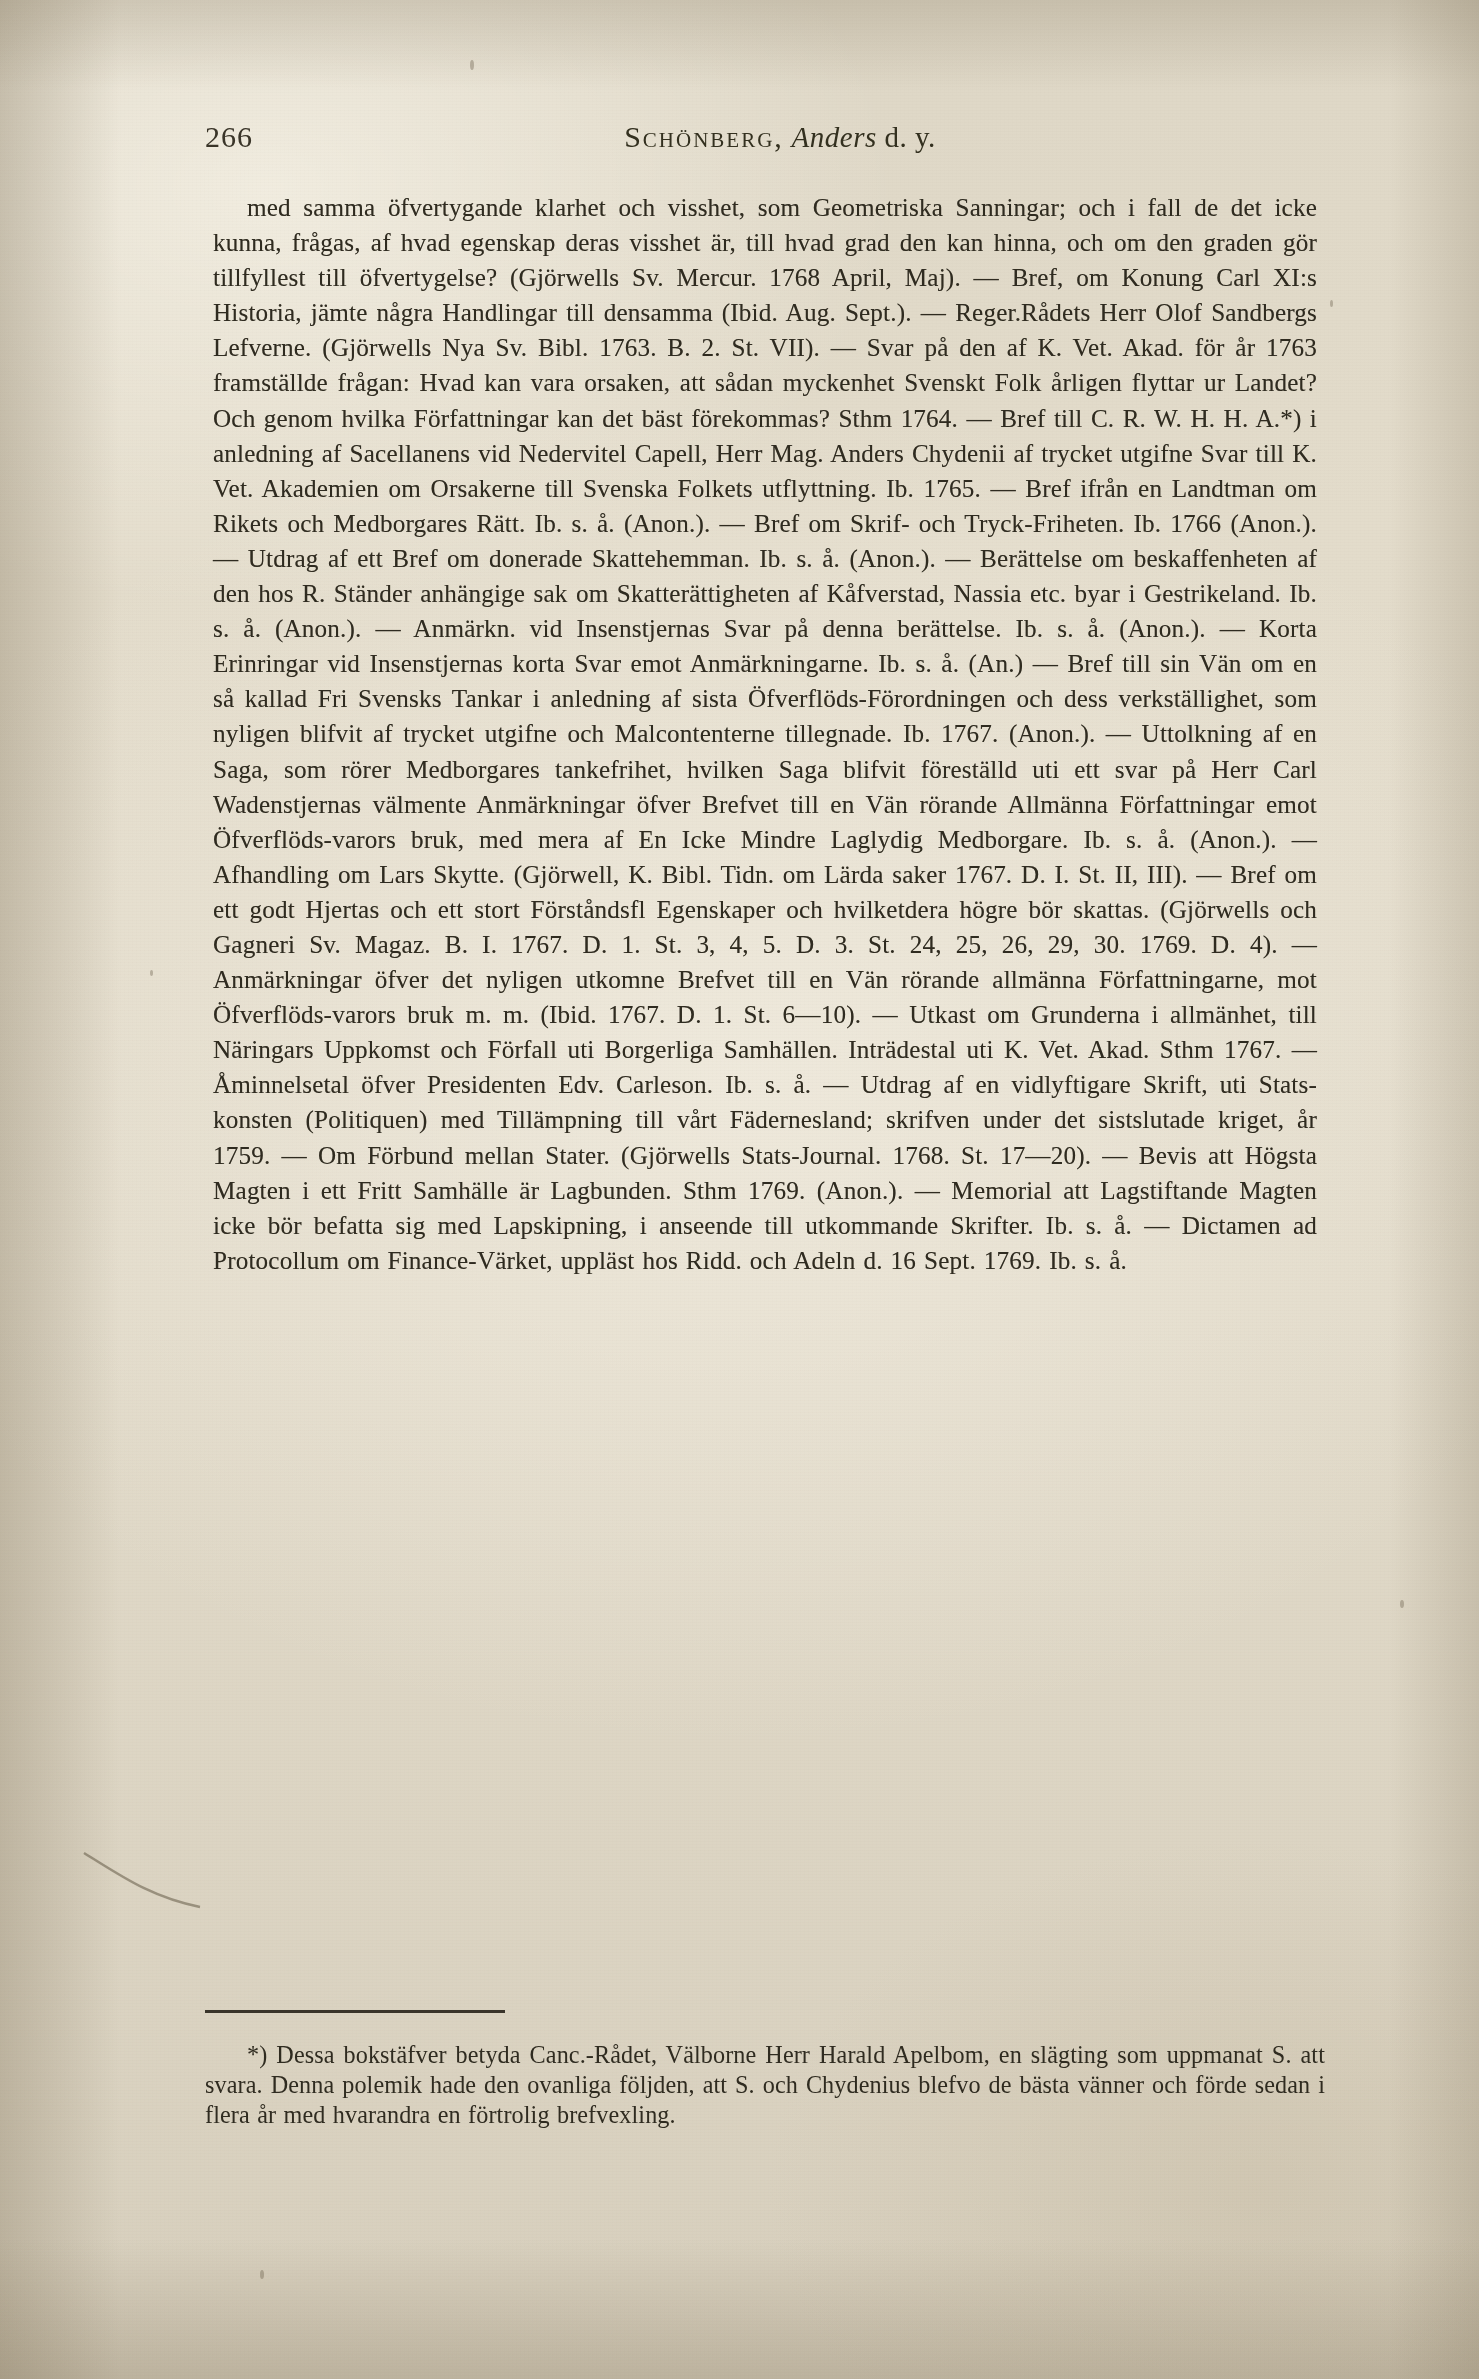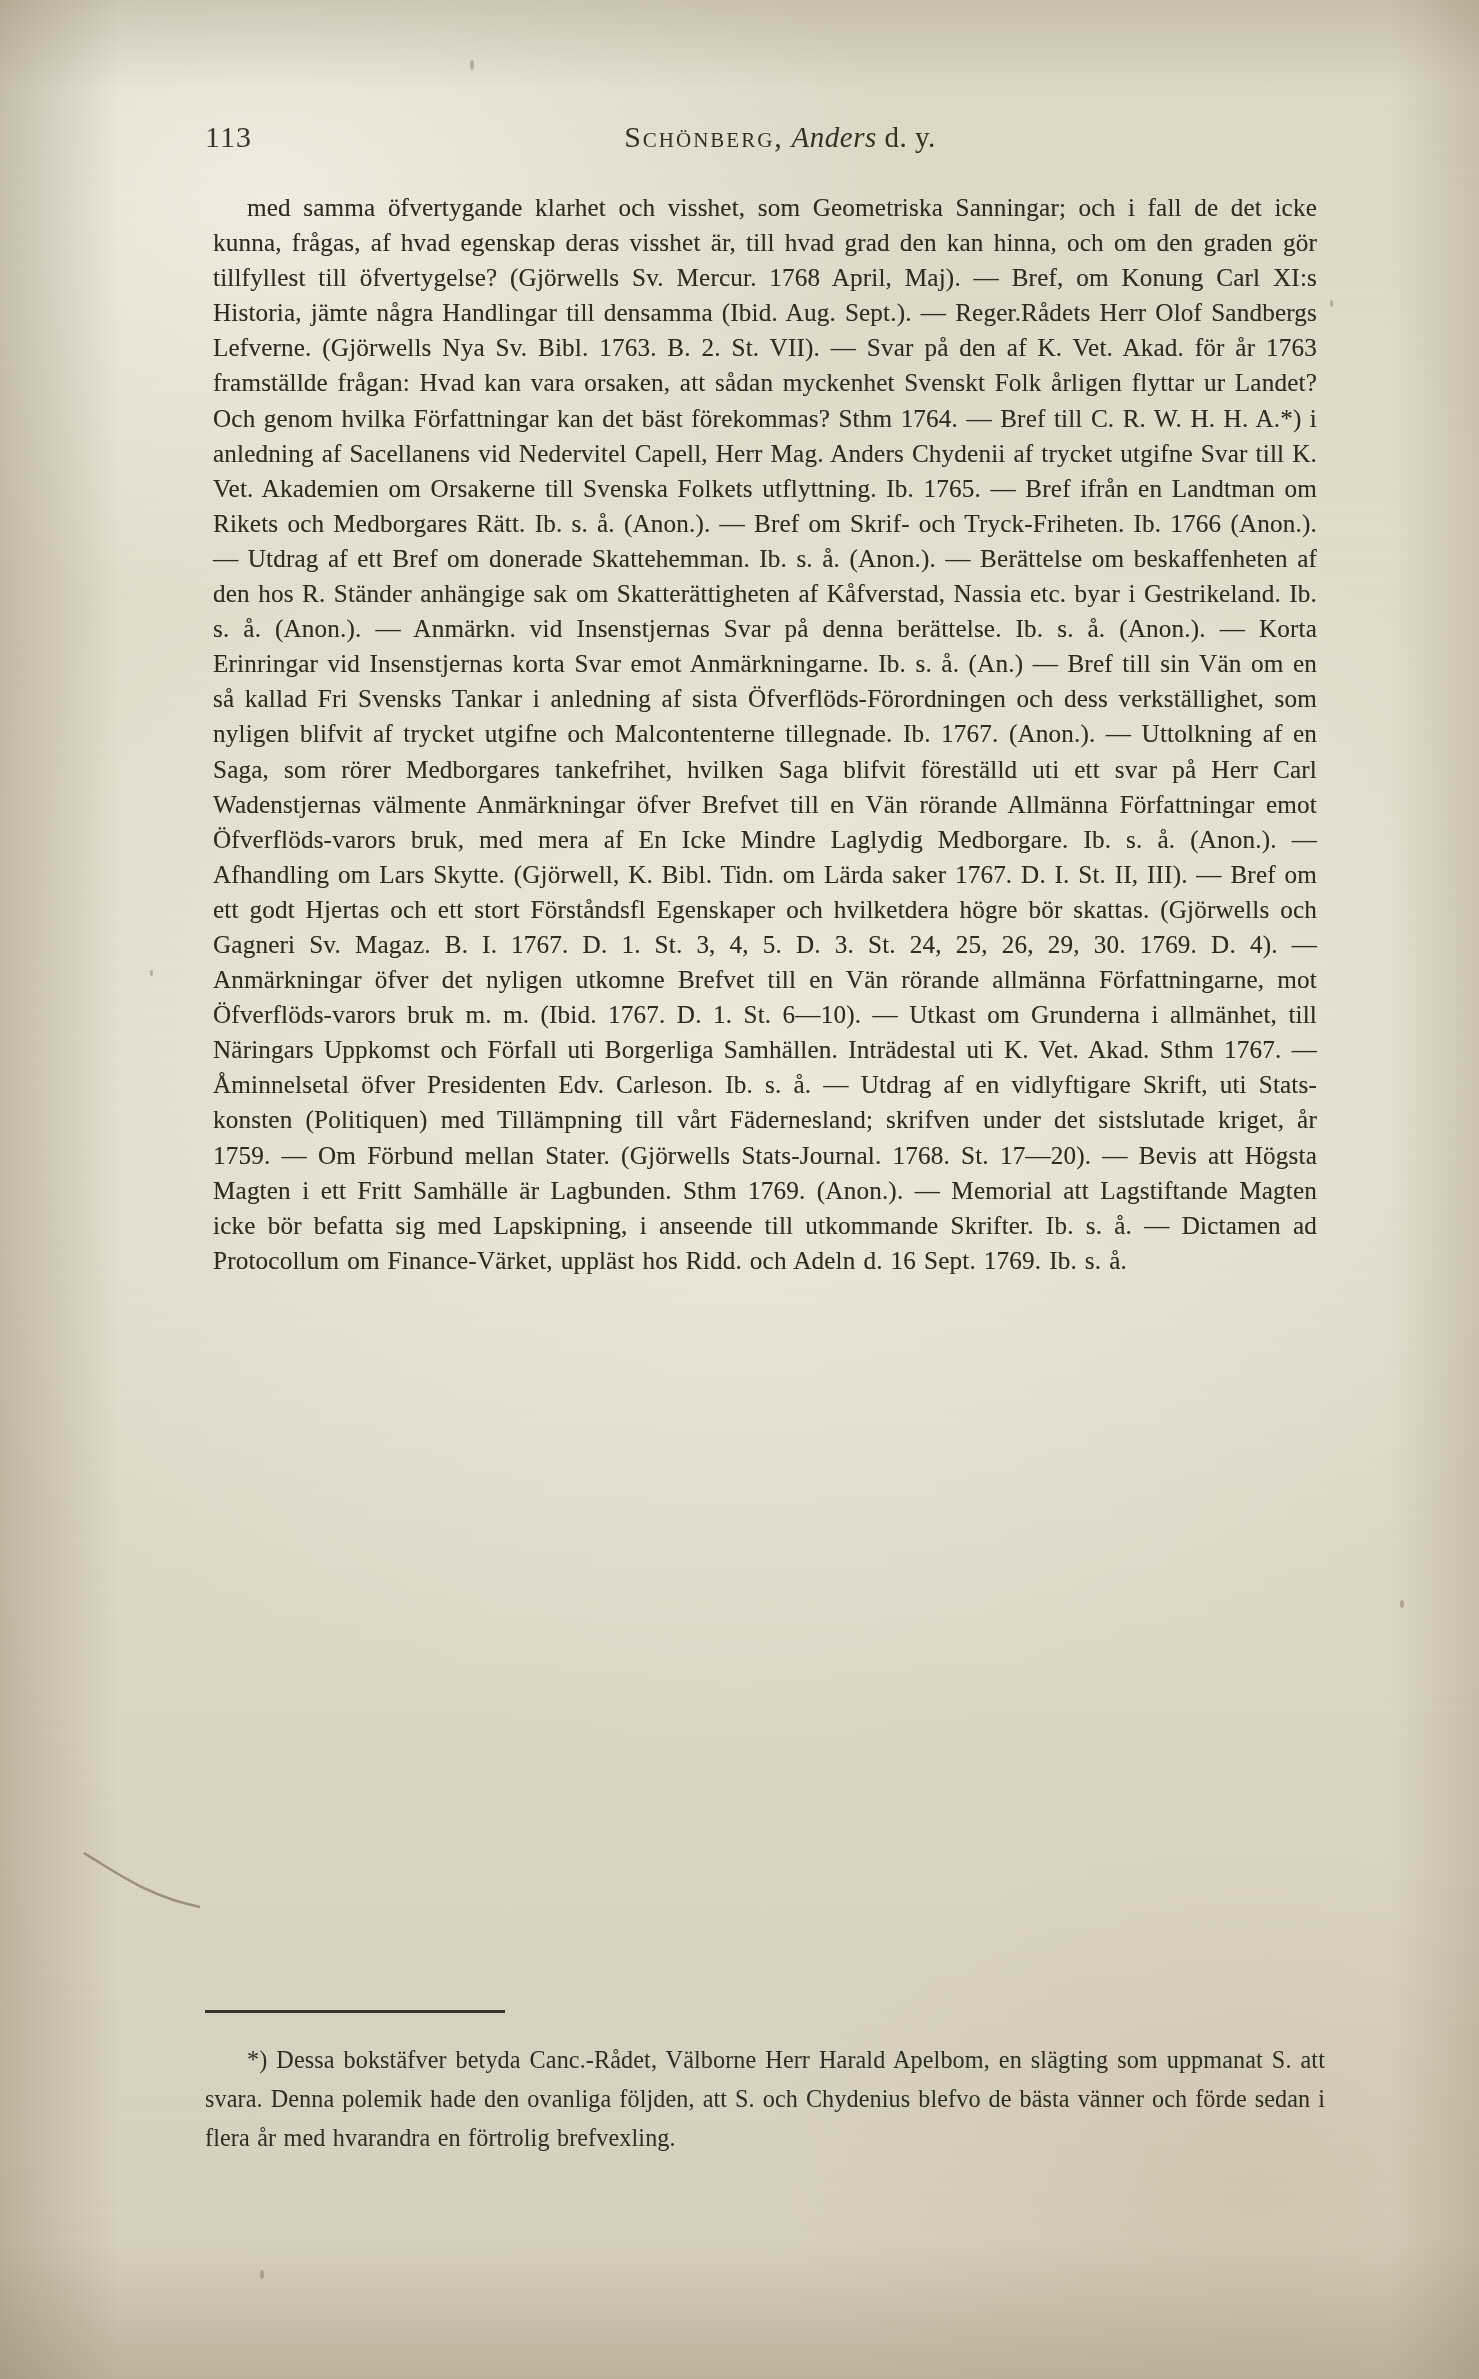--- a/index.html
+++ b/index.html
@@ -118,21 +118,21 @@
     height: 3px;
     background: #39342a;
   }
 
   .footnote {
     position: absolute;
     left: 205px;
     top: 2040px;
     width: 1120px;
     font-size: 24.2px;
-    line-height: 39px;
+    line-height: 30px;
     text-align: justify;
     color: #2f2b20;
     letter-spacing: 0.1px;
     word-spacing: 1.2px;
   }
   .footnote .fn-indent {
     display: inline-block;
     width: 42px;
   }
 
@@ -168,21 +168,21 @@
 <div class="speck" style="left:1400px; top:1600px; width:4px; height:8px;"></div>
 <div class="speck" style="left:260px; top:2270px; width:4px; height:9px;"></div>
 
 <svg class="swoosh" viewBox="0 0 160 70">
   <path d="M4 8 C 40 30, 70 52, 120 62" fill="none" stroke="rgba(88,78,58,0.5)" stroke-width="2.5"></path>
 </svg>
 
 <div class="page-block">
 
   <div class="header-row">
-    <div class="folio">113</div>
+    <div class="folio">266</div>
     <div class="running-head">
       <span class="smallcaps sc-big">Schönberg,</span>
       <span class="italic">Anders</span>
       <span>d. y.</span>
     </div>
   </div>
 
   <div class="body-text">
     <p>med samma öfvertygande klarhet och visshet, som Geometriska Sanningar; och i fall de det icke kunna, frågas, af hvad egenskap deras visshet är, till hvad grad den kan hinna, och om den graden gör tillfyllest till öfvertygelse? (Gjörwells Sv. Mercur. 1768 April, Maj). — Bref, om Konung Carl XI:s Historia, jämte några Handlingar till densamma (Ibid. Aug. Sept.). — Reger.Rådets Herr Olof Sandbergs Lefverne. (Gjörwells Nya Sv. Bibl. 1763. B. 2. St. VII). — Svar på den af K. Vet. Akad. för år 1763 framställde frågan: Hvad kan vara orsaken, att sådan myckenhet Svenskt Folk årligen flyttar ur Landet? Och genom hvilka Författningar kan det bäst förekommas? Sthm 1764. — Bref till C. R. W. H. H. A.*) i anledning af Sacellanens vid Nedervitel Capell, Herr Mag. Anders Chydenii af trycket utgifne Svar till K. Vet. Akademien om Orsakerne till Svenska Folkets utflyttning. Ib. 1765. — Bref ifrån en Landtman om Rikets och Medborgares Rätt. Ib. s. å. (Anon.). — Bref om Skrif- och Tryck-Friheten. Ib. 1766 (Anon.). — Utdrag af ett Bref om donerade Skattehemman. Ib. s. å. (Anon.). — Berättelse om beskaffenheten af den hos R. Ständer anhängige sak om Skatterättigheten af Kåfverstad, Nassia etc. byar i Gestrikeland. Ib. s. å. (Anon.). — Anmärkn. vid Insenstjernas Svar på denna berättelse. Ib. s. å. (Anon.). — Korta Erinringar vid Insenstjernas korta Svar emot Anmärkningarne. Ib. s. å. (An.) — Bref till sin Vän om en så kallad Fri Svensks Tankar i anledning af sista Öfverflöds-Förordningen och dess verkställighet, som nyligen blifvit af trycket utgifne och Malcontenterne tillegnade. Ib. 1767. (Anon.). — Uttolkning af en Saga, som rörer Medborgares tankefrihet, hvilken Saga blifvit föreställd uti ett svar på Herr Carl Wadenstjernas välmente Anmärkningar öfver Brefvet till en Vän rörande Allmänna Författningar emot Öfverflöds-varors bruk, med mera af En Icke Mindre Laglydig Medborgare. Ib. s. å. (Anon.). — Afhandling om Lars Skytte. (Gjörwell, K. Bibl. Tidn. om Lärda saker 1767. D. I. St. II, III). — Bref om ett godt Hjertas och ett stort Förståndsfl Egenskaper och hvilketdera högre bör skattas. (Gjörwells och Gagneri Sv. Magaz. B. I. 1767. D. 1. St. 3, 4, 5. D. 3. St. 24, 25, 26, 29, 30. 1769. D. 4). — Anmärkningar öfver det nyligen utkomne Brefvet till en Vän rörande allmänna Författningarne, mot Öfverflöds-varors bruk m. m. (Ibid. 1767. D. 1. St. 6—10). — Utkast om Grunderna i allmänhet, till Näringars Uppkomst och Förfall uti Borgerliga Samhällen. Inträdestal uti K. Vet. Akad. Sthm 1767. — Åminnelsetal öfver Presidenten Edv. Carleson. Ib. s. å. — Utdrag af en vidlyftigare Skrift, uti Stats-konsten (Politiquen) med Tillämpning till vårt Fädernesland; skrifven under det sistslutade kriget, år 1759. — Om Förbund mellan Stater. (Gjörwells Stats-Journal. 1768. St. 17—20). — Bevis att Högsta Magten i ett Fritt Samhälle är Lagbunden. Sthm 1769. (Anon.). — Memorial att Lagstiftande Magten icke bör befatta sig med Lapskipning, i anseende till utkommande Skrifter. Ib. s. å. — Dictamen ad Protocollum om Finance-Värket, uppläst hos Ridd. och Adeln d. 16 Sept. 1769. Ib. s. å.</p>
   </div>

